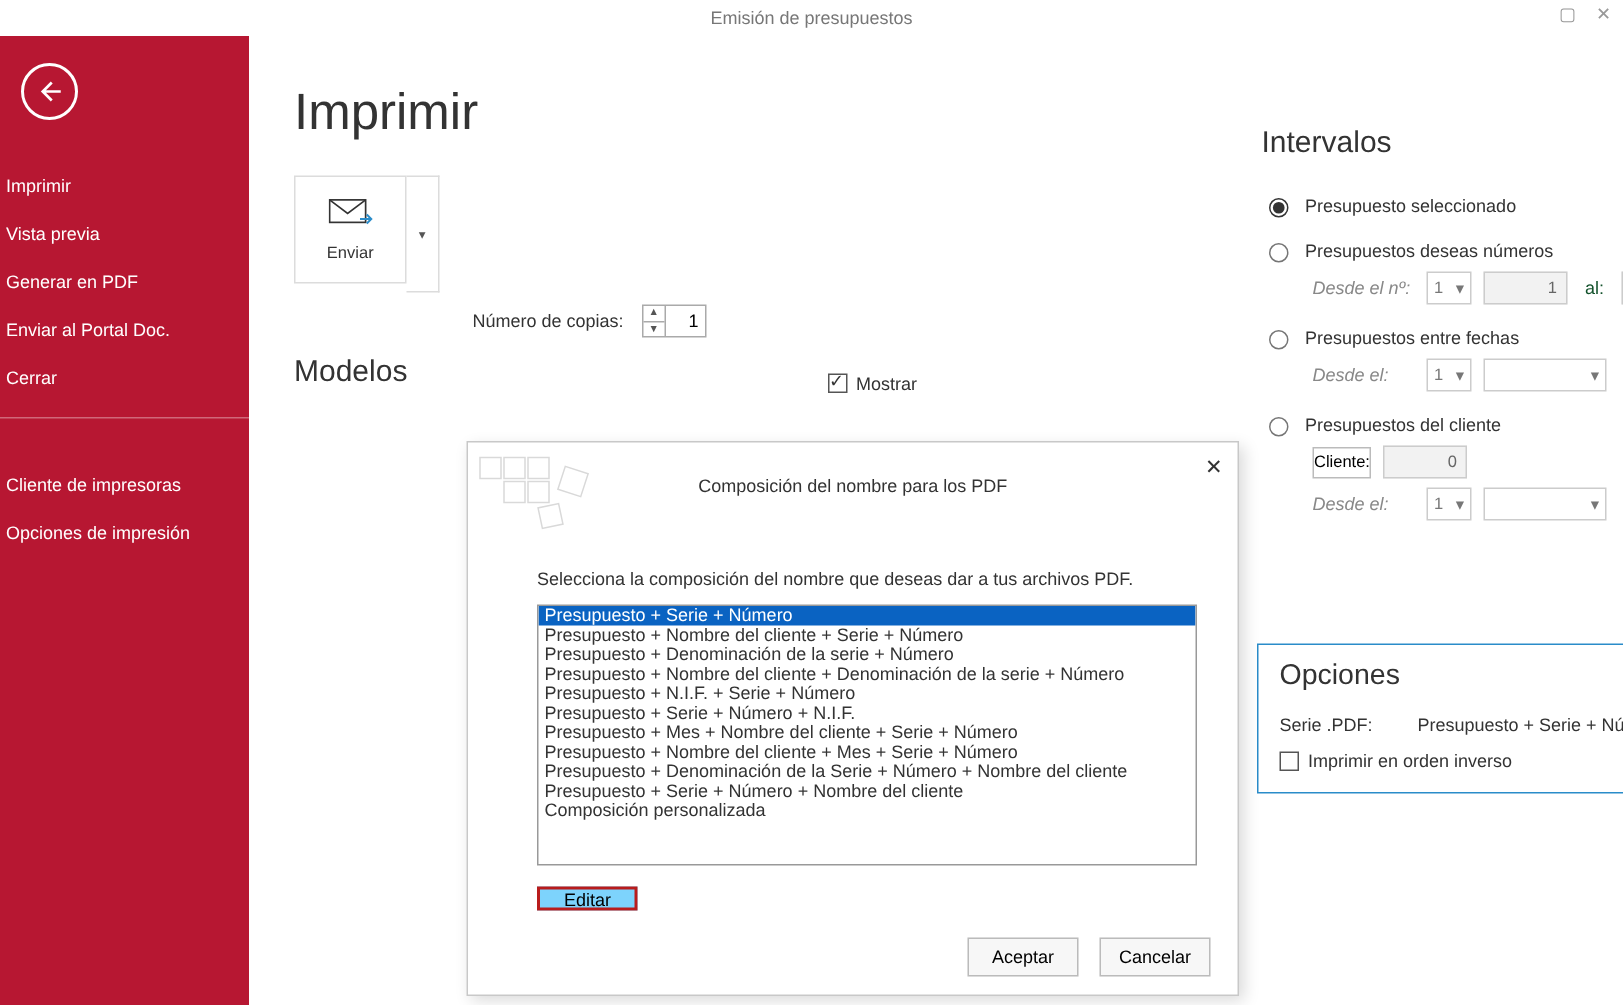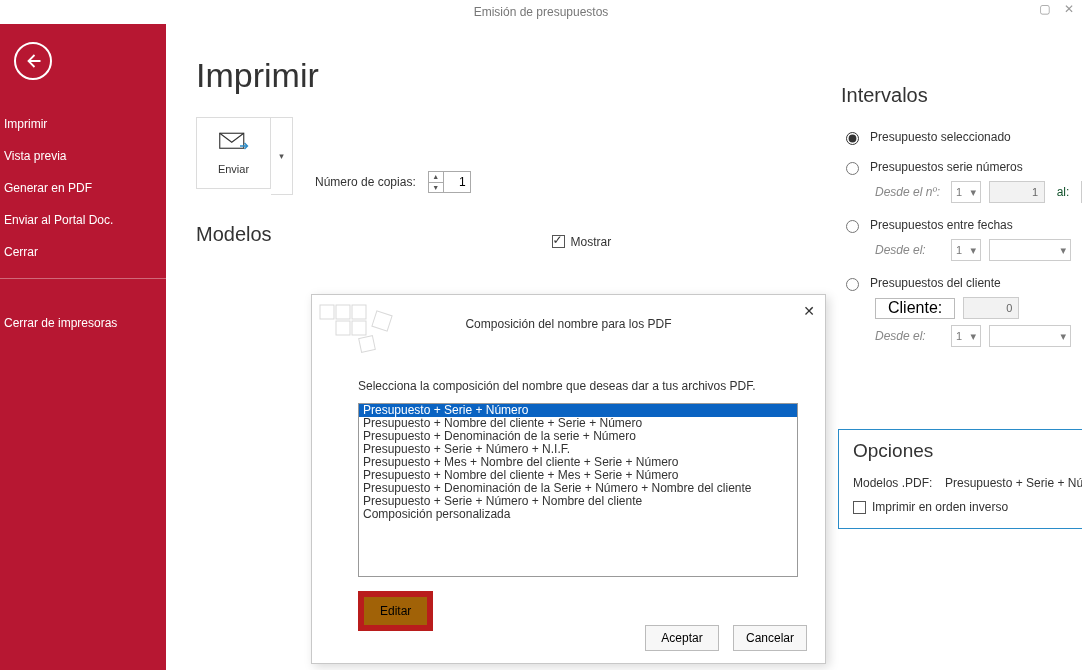--- a/index.html
+++ b/index.html
@@ -15,60 +15,60 @@
   .sideitem { padding: 9px 4px 9px 4px; font-size: 12px; cursor: pointer; }
   .sidesep { border-top: 1px solid rgba(255,255,255,0.35); margin: 10px 0 14px 0; }
   .main { flex: 1; padding: 24px 40px 0 30px; position: relative; }
   h1 { font-size: 34px; font-weight: 300; margin: 8px 0 22px 0; color: #333; }
   h2 { font-size: 20px; font-weight: 400; margin: 0 0 14px 0; color: #333; }
   .row { display: flex; align-items: flex-start; }
   .sendbox { width: 75px; height: 72px; border: 1px solid #dcdcdc; display: flex; flex-direction: column; align-items: center; justify-content: center; gap: 6px; cursor: pointer; }
   .sendbox svg { width: 30px; height: 22px; }
   .sendbox .lbl { font-size: 11px; }
   .dropbtn { width: 22px; height: 78px; border: 1px solid #dcdcdc; border-left: none; display: flex; align-items: center; justify-content: center; font-size: 9px; color: #555; cursor: pointer; }
-  .copies { display: flex; align-items: center; gap: 12px; margin-left: 22px; margin-top: 54px; }
+  .copies { display: flex; align-items: center; gap: 12px; margin-left: 22px; margin-top: 86px; }
   .spin { display: flex; border: 1px solid #aaa; height: 22px; }
   .spin .btns { width: 15px; display: flex; flex-direction: column; border-right: 1px solid #aaa; }
   .spin .btns span { flex:1; display:flex; align-items:center; justify-content:center; font-size:7px; cursor:pointer; color:#555; }
   .spin .btns span:first-child { border-bottom:1px solid #aaa; }
   .spin input { width: 26px; border: none; text-align: right; padding: 0 4px; font-size:12px; }
-  .modelos-head { display:flex; align-items:center; margin-top:28px; }
+  .modelos-head { display:flex; align-items:center; margin-top:12px; }
   .modelos-head h2 { flex:0 0 auto; }
   .showck { margin-left: 280px; display:flex; align-items:center; gap:6px; font-size:12px; }
   
   .rightcol { position:absolute; left:675px; top:60px; width:360px; }
   .rightcol h2 { margin-bottom: 22px; }
   .radio-row { display:flex; align-items:center; gap:8px; margin: 14px 0 6px 0; }
   .radio-row input[type=radio]{ accent-color:#333; }
   .subrow { display:flex; align-items:center; gap:8px; margin: 6px 0 2px 34px; font-size:12px; color:#888; }
   .subrow .lbl { width:68px;font-style:italic; }
   .dd { border:1px solid #ccc; background:#fff; height:22px; display:flex; align-items:center; padding:0 4px; font-size:11px; color:#777; }
   .dd.small { width:30px; justify-content:space-between; }
   .dd.mid { width:82px; justify-content:flex-end; }
   .txtbox { border:1px solid #ccc; background:#f2f2f2; height:22px; width:64px; text-align:right; padding:0 6px; font-size:11px; color:#666; display:inline-block; line-height:20px;}
   .al { width:20px; text-align:center; color:#14532d; }
-  .clientebtn { border:1px solid #bbb; background:#fff; height:21px; padding:0 12px; font-size:16px; cursor:pointer; }
+  .clientebtn { border:1px solid #bbb; background:#fff; height:21px; padding:0 0; font-size:11px; cursor:pointer; }
   
   .opciones { position:absolute; left:672px; top:405px; width:352px; border:1px solid #2a8cc9; padding:10px 14px 14px 14px; }
   .opciones h3 { font-size:19px; font-weight:400; margin:0 0 14px 0; }
   .optrow { display:flex; align-items:center; font-size:12px; }
   .optrow .k { width:92px; }
   .optrow .v { flex:1; }
   .ckrow { display:flex; align-items:center; gap:6px; margin-top:10px; }
   
   .dialog { position:absolute; left:145px; top:270px; width:515px; height:370px; background:#fff; border:1px solid #c8c8c8; box-shadow: 3px 3px 10px rgba(0,0,0,0.15); }
   .dlg-title { height:36px; display:flex; align-items:flex-end; justify-content:center; font-size:12px; position:relative; }
   .dlg-close { position:absolute; right:10px; top:8px; font-size:14px; cursor:pointer; }
   .dlg-deco { position:absolute; left:6px; top:4px; }
   .dlg-body { padding: 18px 40px 12px 46px; }
   .dlg-body p { margin:30px 0 10px 0; font-size:12px; }
   .listbox { border:1px solid #999; width:440px; height:174px; overflow:hidden; font-size:12px; line-height:13px; padding:0; }
   .listbox .item { padding:0 4px;}
   .listbox .item.sel { background:#0a63c2; color:#fff; }
-  .editbtn { margin-top:14px; border:6px solid #b91c1c; background:#a16207; height:40px; padding:0 16px; font-size:12px; cursor:pointer; }
+  .editbtn { margin-top:14px; border:2px solid #b91c1c; background:#7dd3fc; height:16px; padding:0 16px; font-size:12px; cursor:pointer; }
   .dlg-foot { position:absolute; bottom:12px; right:18px; display:flex; gap:14px; }
   .dlg-foot button { border:1px solid #bbb; background:#f7f7f7; height:26px; width:74px; font-size:12px; cursor:pointer; }
   .ckbox { width:13px; height:13px; border:1px solid #555; display:inline-block; position:relative; }
   .ckbox.checked::after { content:"✓"; position:absolute; top:-3px; left:0; font-size:12px; }
 </style>
 </head>
 <body>
 
 <div class="window">
   <div class="titlebar">
@@ -87,21 +87,22 @@
       </div>
       <div class="sidemenu" id="sidemenu1">
           <div class="sideitem">Imprimir</div>
           <div class="sideitem">Vista previa</div>
           <div class="sideitem">Generar en PDF</div>
           <div class="sideitem">Enviar al Portal Doc.</div>
           <div class="sideitem">Cerrar</div>
         </div>
       <div class="sidesep"></div>
       <div class="sidemenu" id="sidemenu2">
-          <div class="sideitem">Cerrar de impresoras</div>
+          <div class="sideitem">Cliente de impresoras</div>
+          <div class="sideitem">Opciones de impresión</div>
         </div>
     </div>
 
     <div class="main">
       <h1>Imprimir</h1>
       <div class="row">
         <div class="sendbox">
           <span>
             <svg viewBox="0 0 40 28">
                 <rect x="1" y="1" width="32" height="20" fill="none" stroke="#333" stroke-width="1.5"></rect>
@@ -135,21 +136,21 @@
       <div class="rightcol">
         <h2>Intervalos</h2>
 
         <label class="radio-row">
           <input type="radio" name="intv" checked="" style="">
             <span>Presupuesto seleccionado</span>
         </label>
 
         <label class="radio-row">
           <input type="radio" name="intv" style="">
-            <span>Presupuestos serie números</span>
+            <span>Presupuestos deseas números</span>
         </label>
         <div class="subrow">
           <span class="lbl">Desde el nº:</span>
           <span class="dd small">
               <span>1</span>
               <span>▾</span>
             </span>
           <span class="txtbox" style="width:56px;">1</span>
           <span class="al">al:</span>
           <span class="txtbox" style="width:56px;">999999</span>
@@ -190,21 +191,21 @@
               <span>▾</span>
             </span>
           <span class="al">al:</span>
 
         </div>
       </div>
 
       <div class="opciones">
         <h3>Opciones</h3>
         <div class="optrow">
-          <span class="k">Modelos .PDF:</span>
+          <span class="k">Serie .PDF:</span>
           <span class="v">Presupuesto + Serie + Número</span>
 
         </div>
         <label class="ckrow">
           <span class="ckbox"></span>
           <span>Imprimir en orden inverso</span>
         </label>
       </div>
 
       <div class="dialog">
@@ -224,20 +225,22 @@
         <div class="dlg-title">
           <span>Composición del nombre para los PDF</span>
           <span class="dlg-close">✕</span>
         </div>
         <div class="dlg-body">
           <p>Selecciona la composición del nombre que deseas dar a tus archivos PDF.</p>
           <div class="listbox" id="listbox">
               <div class="item sel">Presupuesto + Serie + Número</div>
               <div class="item">Presupuesto + Nombre del cliente + Serie + Número</div>
               <div class="item">Presupuesto + Denominación de la serie + Número</div>
+              <div class="item">Presupuesto + Nombre del cliente + Denominación de la serie + Número</div>
+              <div class="item">Presupuesto + N.I.F. + Serie + Número</div>
               <div class="item">Presupuesto + Serie + Número + N.I.F.</div>
               <div class="item">Presupuesto + Mes + Nombre del cliente + Serie + Número</div>
               <div class="item">Presupuesto + Nombre del cliente + Mes + Serie + Número</div>
               <div class="item">Presupuesto + Denominación de la Serie + Número + Nombre del cliente</div>
               <div class="item">Presupuesto + Serie + Número + Nombre del cliente</div>
               <div class="item">Composición personalizada</div>
             </div>
           <button class="editbtn">Editar</button>
         </div>
         <div class="dlg-foot">

